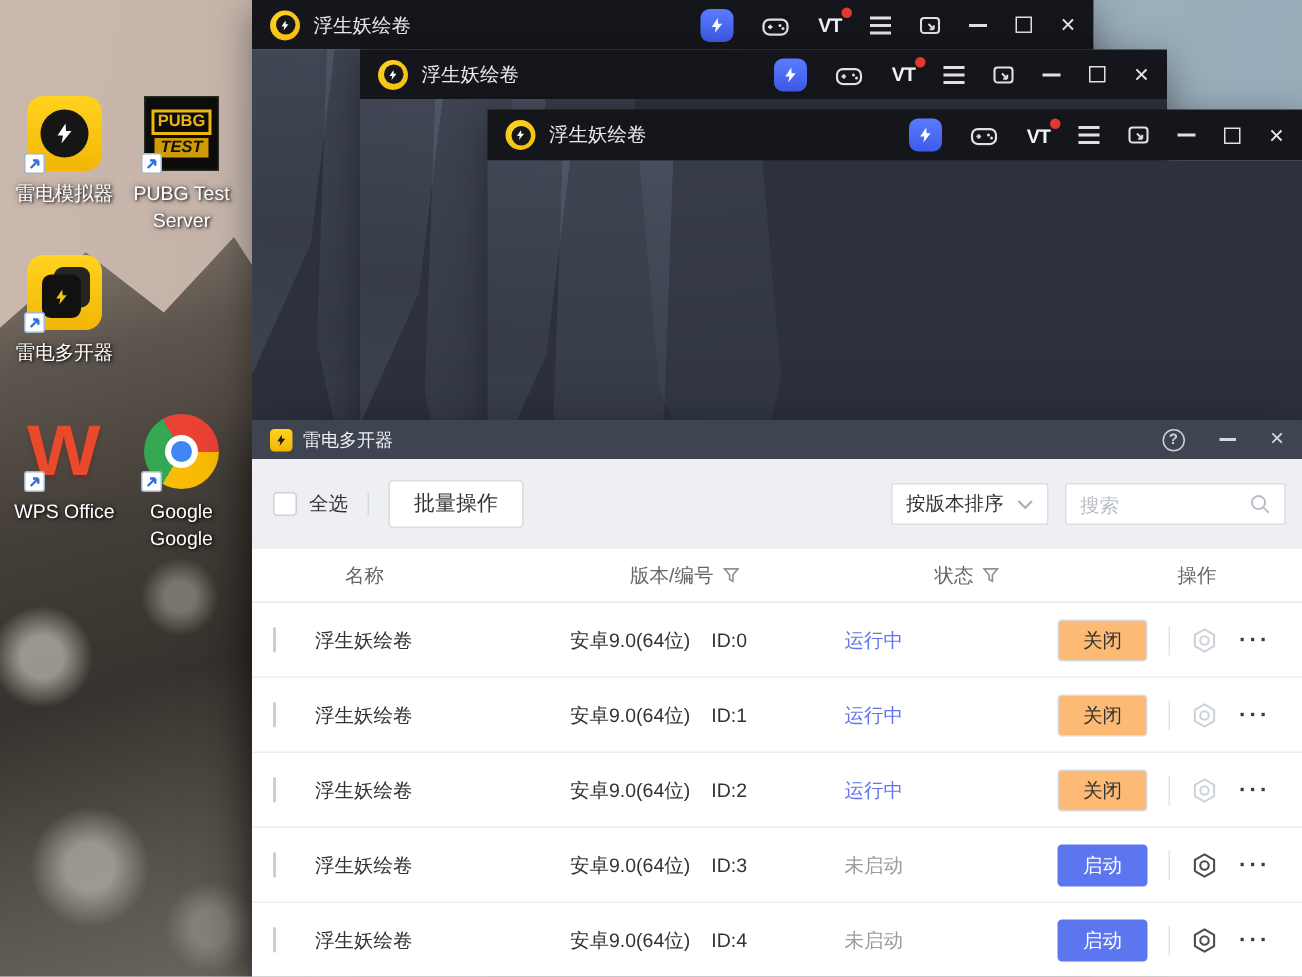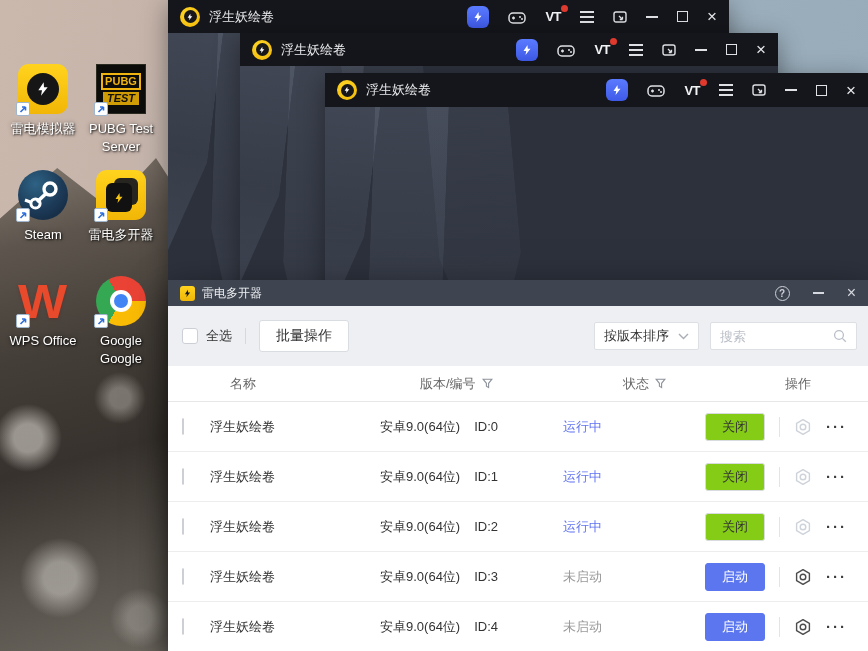--- a/index.html
+++ b/index.html
@@ -104,21 +104,21 @@
   .col-version { width:183px; flex:none; display:flex; align-items:center; gap:6px; }
   .col-status { width:142px; flex:none; display:flex; align-items:center; gap:6px; }
   .col-op { flex:1; display:flex; align-items:center; }
 
   .mi-row { height:50px; display:flex; align-items:center; border-bottom:1px solid #ededee; font-size:13px; color:#333; background:#fff; }
   .mi-row .ver-id { margin-left:8px; }
   .status-text { font-size:13px; }
   .mi-row.running .status-text { color:#6274f1; }
   .mi-row.stopped .status-text { color:#9a9a9a; }
   .action-btn { width:60px; height:28px; border-radius:3px; font-size:13px; font-family:inherit; display:flex; align-items:center; justify-content:center; }
-  .mi-row.running .action-btn { background:#84cc16; border:1px solid #d8dbe0; color:#333; }
+  .mi-row.running .action-btn { background:#fdba74; border:1px solid #d8dbe0; color:#333; }
   .mi-row.stopped .action-btn { background:#5b76ee; border:1px solid #5b76ee; color:#fff; }
   .op-divider { width:1px; height:20px; background:#e3e4e7; margin-left:14px; }
   .nut-wrap { margin-left:14px; display:flex; }
   .mi-row.running .nut-wrap { color:#ced3da; }
   .mi-row.stopped .nut-wrap { color:#4d4d4d; }
   .more-dots { margin-left:14px; color:#3c3c3c; font-weight:700; font-size:15px; letter-spacing:2px; line-height:1; }
   .funnel { display:flex; }
 </style>
 </head>
 <body>
@@ -155,38 +155,20 @@
           </svg>
       </span>
     </div>
     <div class="desk-label">PUBG Test Server</div>
   </div>
 </div>
 
 <div class="desk-row" style="top:170px;">
   <div class="desk-icon">
     <div class="icon-box">
-      <div class="steam-circle">
-        <svg width="38" height="38" viewBox="0 0 38 38">
-          <circle cx="26" cy="13" r="6" stroke="#fff" stroke-width="3.4" fill="none"></circle>
-          <line x1="22" y1="17.5" x2="13" y2="26" stroke="#fff" stroke-width="3.6"></line>
-          <circle cx="11.5" cy="27.5" r="4.6" stroke="#fff" stroke-width="3" fill="none"></circle>
-          <line x1="1" y1="24" x2="7.5" y2="26.5" stroke="#fff" stroke-width="3"></line>
-        </svg>
-      </div>
-      <span class="shortcut-arrow">
-        <svg width="10" height="10" viewBox="0 0 10 10">
-            <path d="M2.5 8 L7.5 3 M7.5 3 H4 M7.5 3 V6.5" stroke="#2f6fdb" stroke-width="1.6" fill="none"></path>
-          </svg>
-      </span>
-    </div>
-    <div class="desk-label">Steam</div>
-  </div>
-  <div class="desk-icon">
-    <div class="icon-box">
       <div class="ldm-sq">
         <div class="ldm-back"></div>
         <div class="ldm-front">
           <svg width="12" height="12" viewBox="0 0 24 24">
               <polygon points="13,2 5,14 10.5,14 9,22 19,9.5 13.5,9.5" fill="#f5c514"></polygon>
             </svg>
         </div>
       </div>
       <span class="shortcut-arrow">
         <svg width="10" height="10" viewBox="0 0 10 10">

